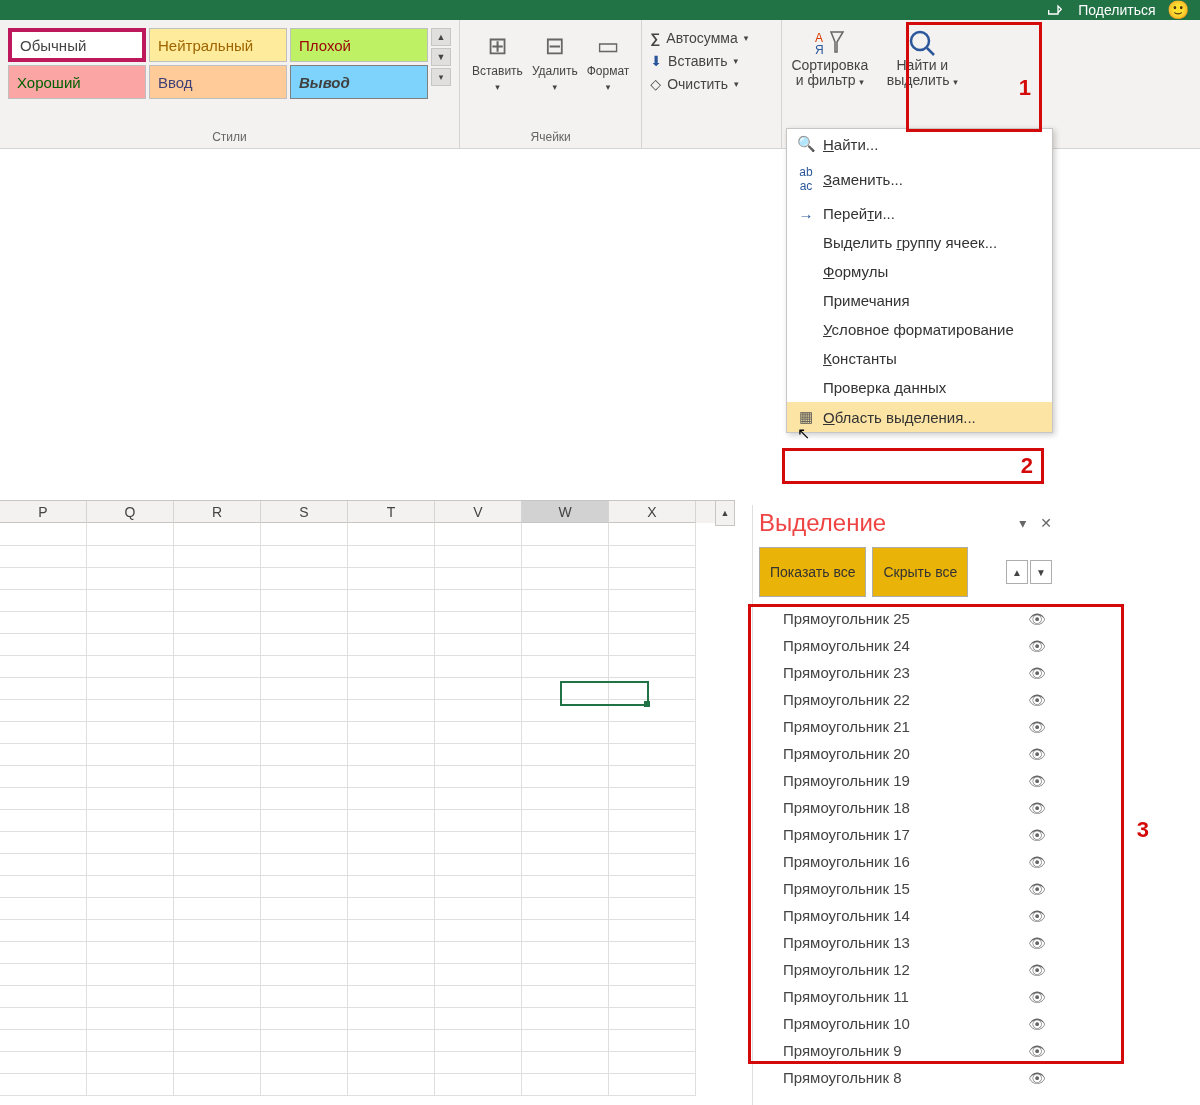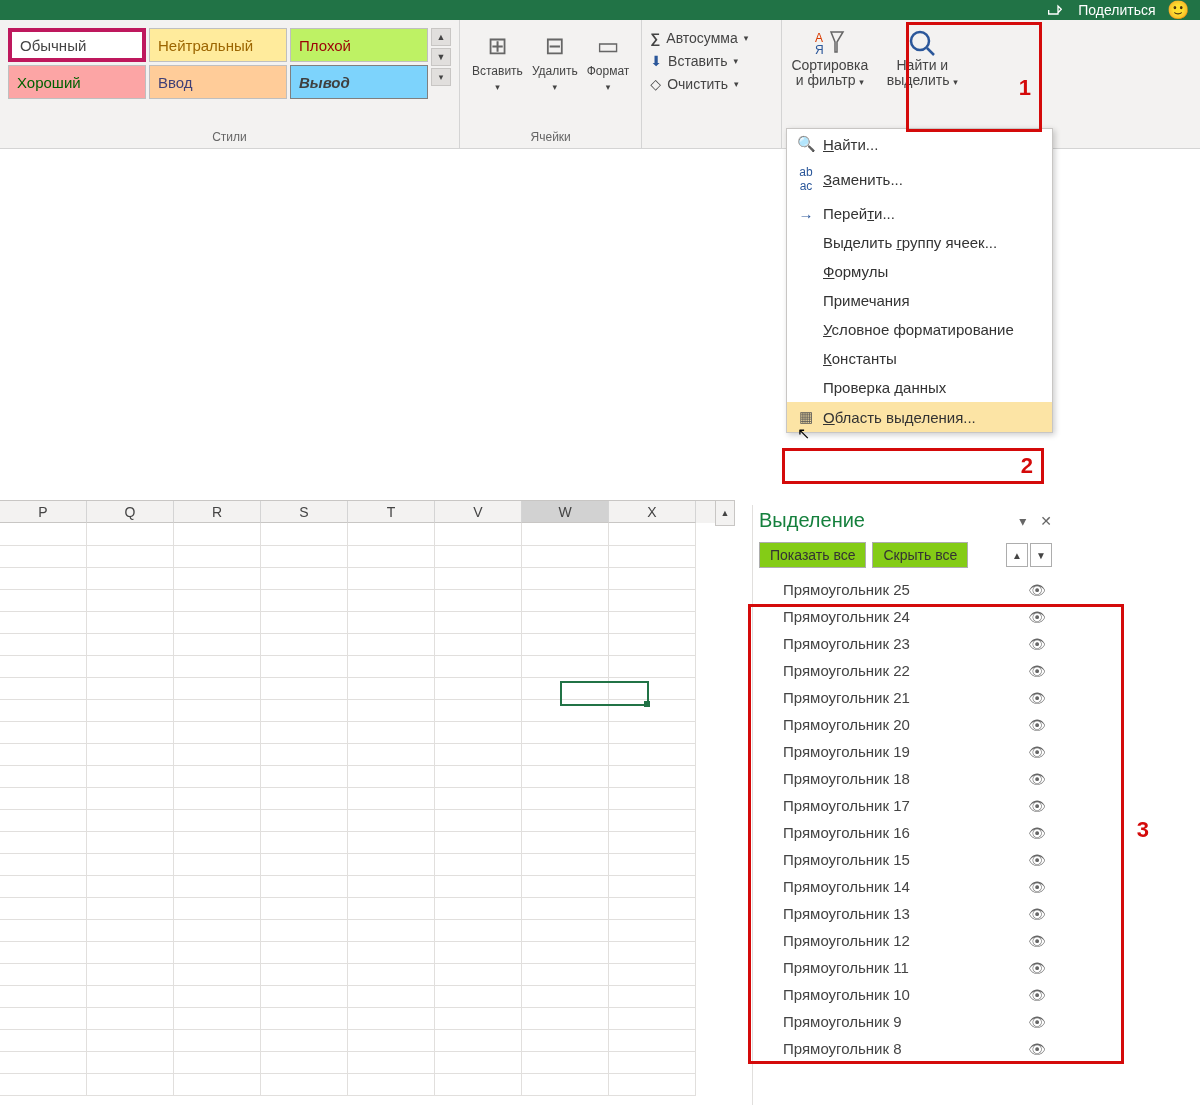--- a/index.html
+++ b/index.html
@@ -41,24 +41,24 @@
 .colheaders .ch{width:86px;border-right:1px solid #d4d4d4;border-bottom:1px solid #c8c6c4;display:flex;align-items:center;justify-content:center;font-size:14px;color:#444}
 .colheaders .ch.active{background:#d2d2d2}
 .grid{position:relative}
 .grid .row{display:flex;height:22px}
 .grid .cell{width:86px;height:22px;border-right:1px solid #e1dfdd;border-bottom:1px solid #e1dfdd}
 .scrollbar-v{position:absolute;left:715px;top:500px;width:18px;height:24px;background:#f3f2f1;border:1px solid #c8c6c4;display:flex;align-items:center;justify-content:center;font-size:9px}
 .active-cell{position:absolute;border:2px solid #217346;width:85px;height:21px;z-index:5}
 .active-cell::after{content:"";position:absolute;right:-3px;bottom:-3px;width:6px;height:6px;background:#217346}
 .selection-pane{position:absolute;left:752px;top:505px;width:305px;height:600px;background:#fff;border-left:1px solid #e1dfdd}
 .sp-header{display:flex;align-items:center;justify-content:space-between;padding:4px 6px}
-.sp-title{font-size:20px;color:#15803d}
+.sp-title{font-size:24px;color:#ef4444}
 .sp-header .controls{display:flex;gap:14px;color:#666}
 .sp-buttons{display:flex;gap:6px;padding:6px;align-items:center}
-.sp-btn{border:1px solid #adadad;background:#84cc16;padding:4px 10px;font-size:14px;cursor:pointer;color:#333}
+.sp-btn{border:1px solid #adadad;background:#eab308;padding:16px 10px;font-size:14px;cursor:pointer;color:#333}
 .sp-order{display:flex;gap:2px;margin-left:auto}
 .sp-order .ob{border:1px solid #adadad;width:20px;height:22px;display:flex;align-items:center;justify-content:center;font-size:10px;cursor:pointer}
 .sp-list{padding:2px 0}
 .sp-item{display:flex;align-items:center;justify-content:space-between;padding:2px 12px 2px 30px;font-size:15px;color:#444;height:23px;cursor:pointer}
 .eye{font-size:14px;color:#666}
 svg{display:block}
 </style>
 </head>
 <body>
 

